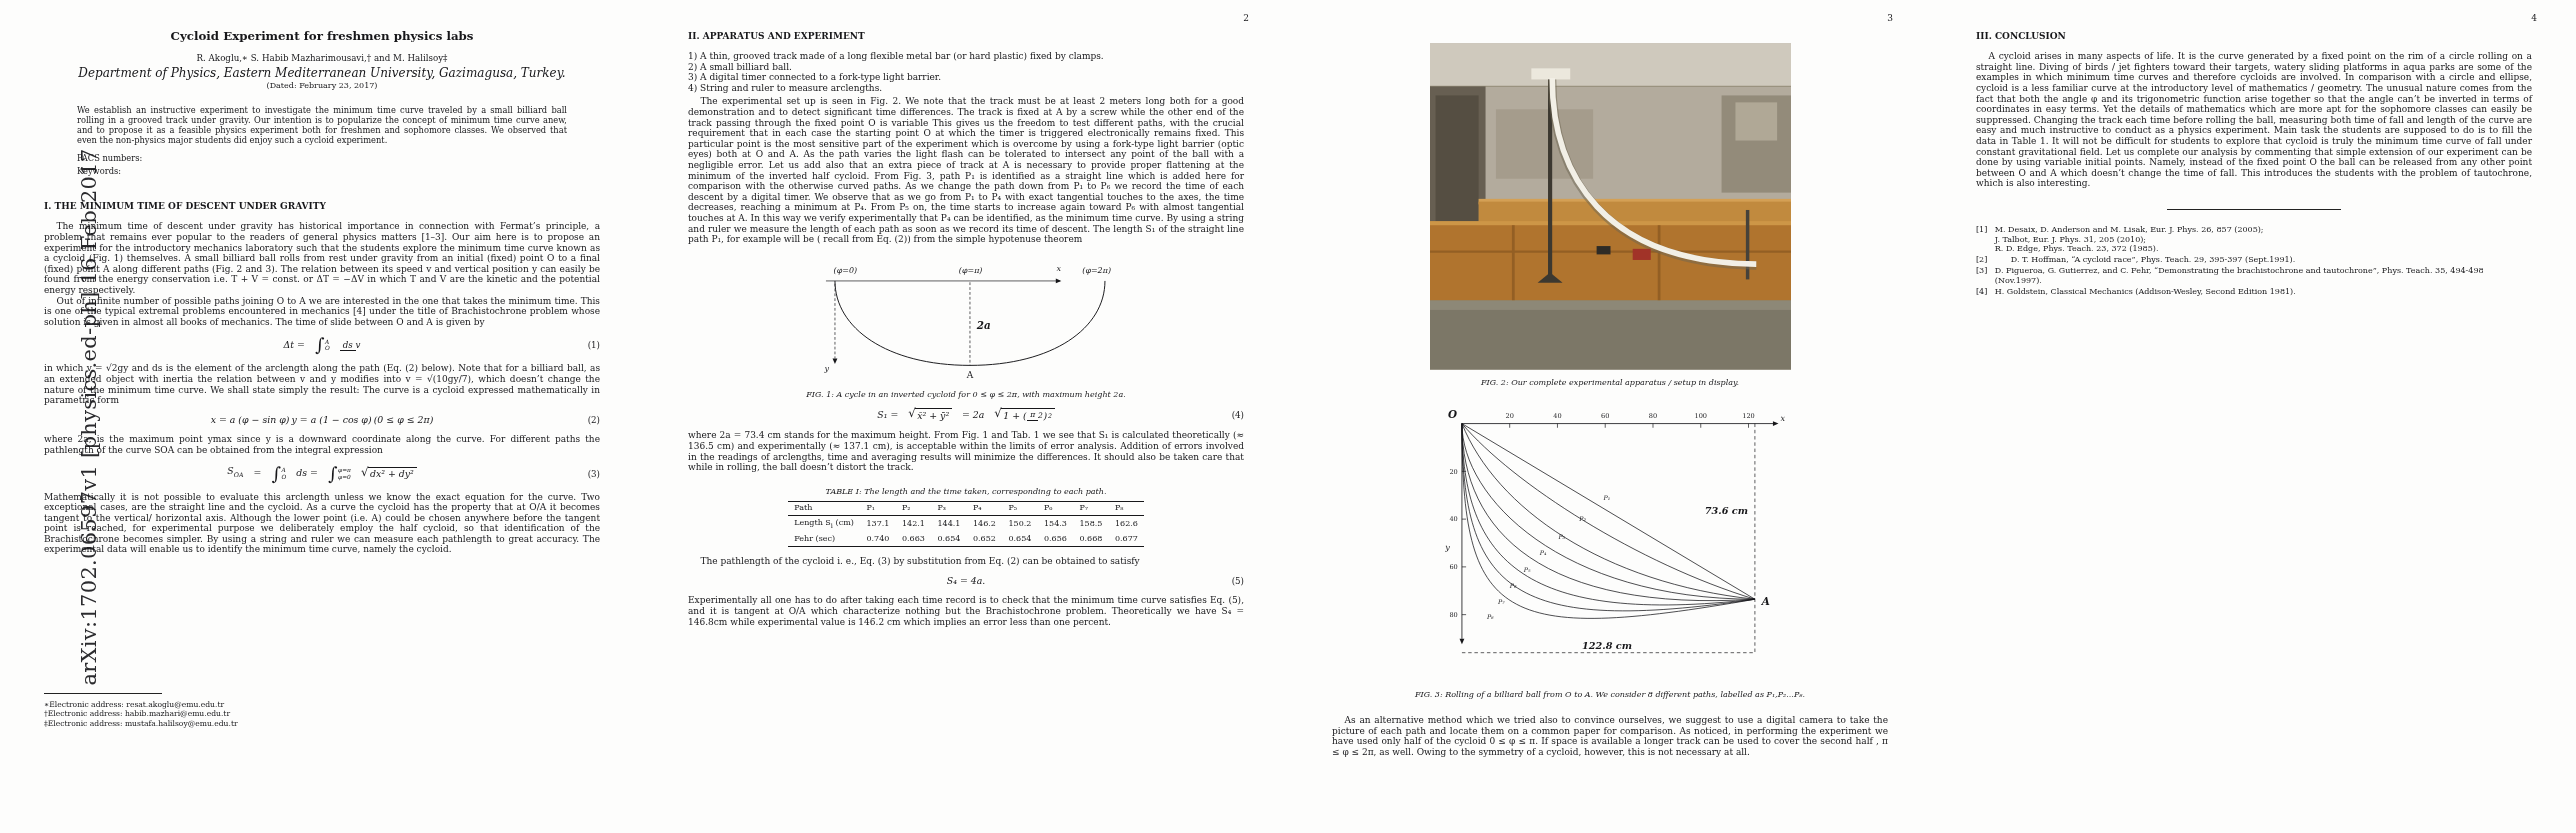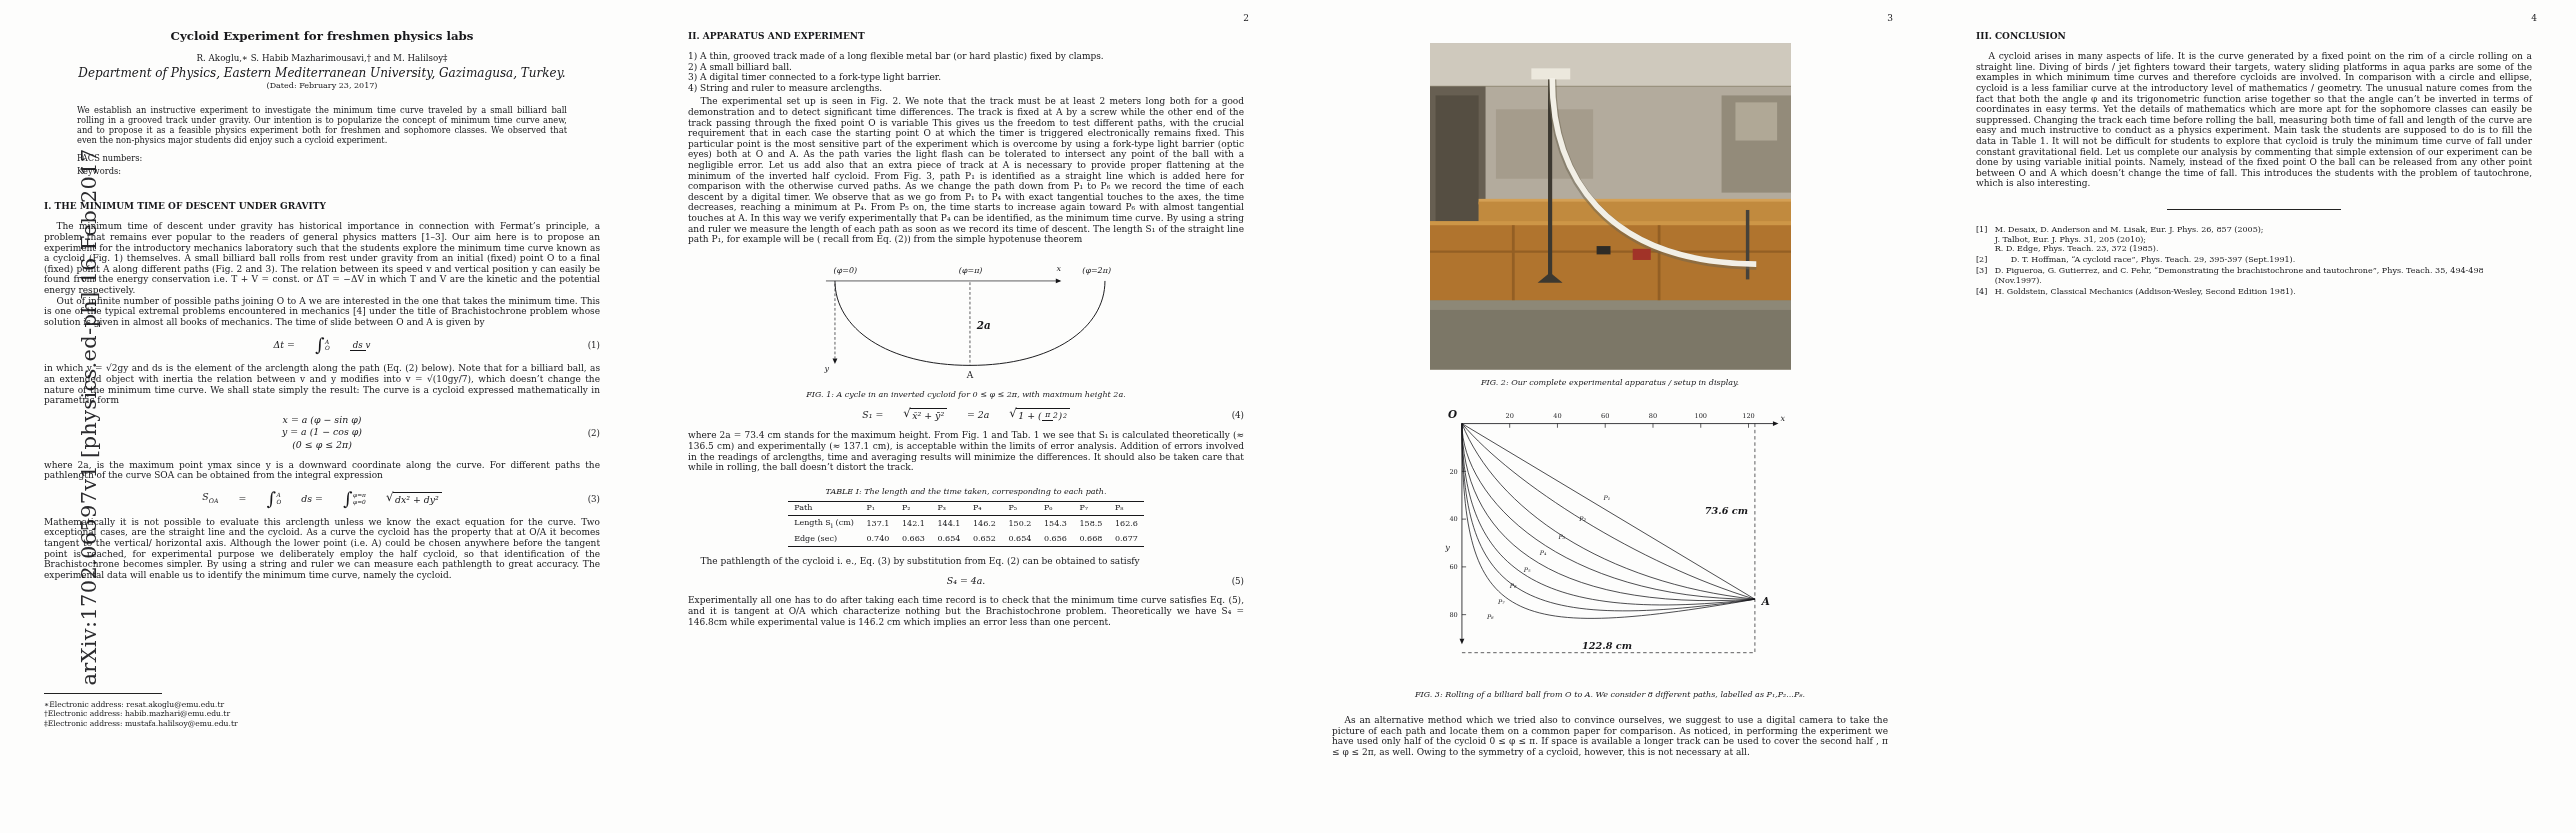--- a/index.html
+++ b/index.html
@@ -44,22 +44,22 @@
 
   .sec-heading { text-align: left; font-weight: bold; font-size: 9px; margin: 25px 0 9.7px; }
 
   p.body { margin: 0; text-indent: 12.5px; }
   p.body.noindent { text-indent: 0; }
   .list-line { margin: 0; text-align: left; }
 
   
   .eq { position: relative; margin: 9px 0; text-align: center; font-style: italic; }
   .eq .eq-num { position: absolute; right: 0; top: 50%; transform: translateY(-50%); font-style: normal; font-size: 8.7px; }
-  .eq-body { display: inline-flex; align-items: center; gap: 20px; font-size: 9.4px; }
-  .eq-stack { display: inline-flex; flex-direction: column; gap: 2.1px; }
+  .eq-body { display: inline-flex; align-items: center; gap: 10px; font-size: 9.4px; }
+  .eq-stack { display: inline-flex; flex-direction: row; gap: 2.1px; }
   .intwrap { display: inline-flex; align-items: center; }
   .intsym { font-style: normal; font-size: 18px; line-height: 1; }
   .lims { display: inline-flex; flex-direction: column; font-size: 5.9px; line-height: 1.15; margin-left: 0.7px; text-align: left; }
   .frac { display: inline-flex; flex-direction: row; text-align: center; line-height: 1.15; font-size: 8.7px; }
   .frac .num { border-bottom: 0.7px solid #17171a; padding: 0 2.8px 0.7px; }
   .frac .den { padding-top: 0.7px; }
   .frac.small { font-size: 7.6px; }
   .sqrt { display: inline-flex; align-items: flex-start; }
   .rsym { font-style: normal; font-size: 11.8px; line-height: 1; margin-right: -0.7px; }
   .radicand { border-top: 0.7px solid #17171a; padding: 1.4px 2.8px 0 2.1px; display: inline-flex; align-items: center; gap: 0.7px; }
@@ -270,21 +270,21 @@
           <td>137.1</td>
           <td>142.1</td>
           <td>144.1</td>
           <td>146.2</td>
           <td>150.2</td>
           <td>154.3</td>
           <td>158.5</td>
           <td>162.6</td>
         </tr>
         <tr>
-          <td class="rowlabel">Edge (sec)</td>
+          <td class="rowlabel">Fehr (sec)</td>
           <td>0.740</td>
           <td>0.663</td>
           <td>0.654</td>
           <td>0.652</td>
           <td>0.654</td>
           <td>0.656</td>
           <td>0.668</td>
           <td>0.677</td>
         </tr>
       </tbody>

